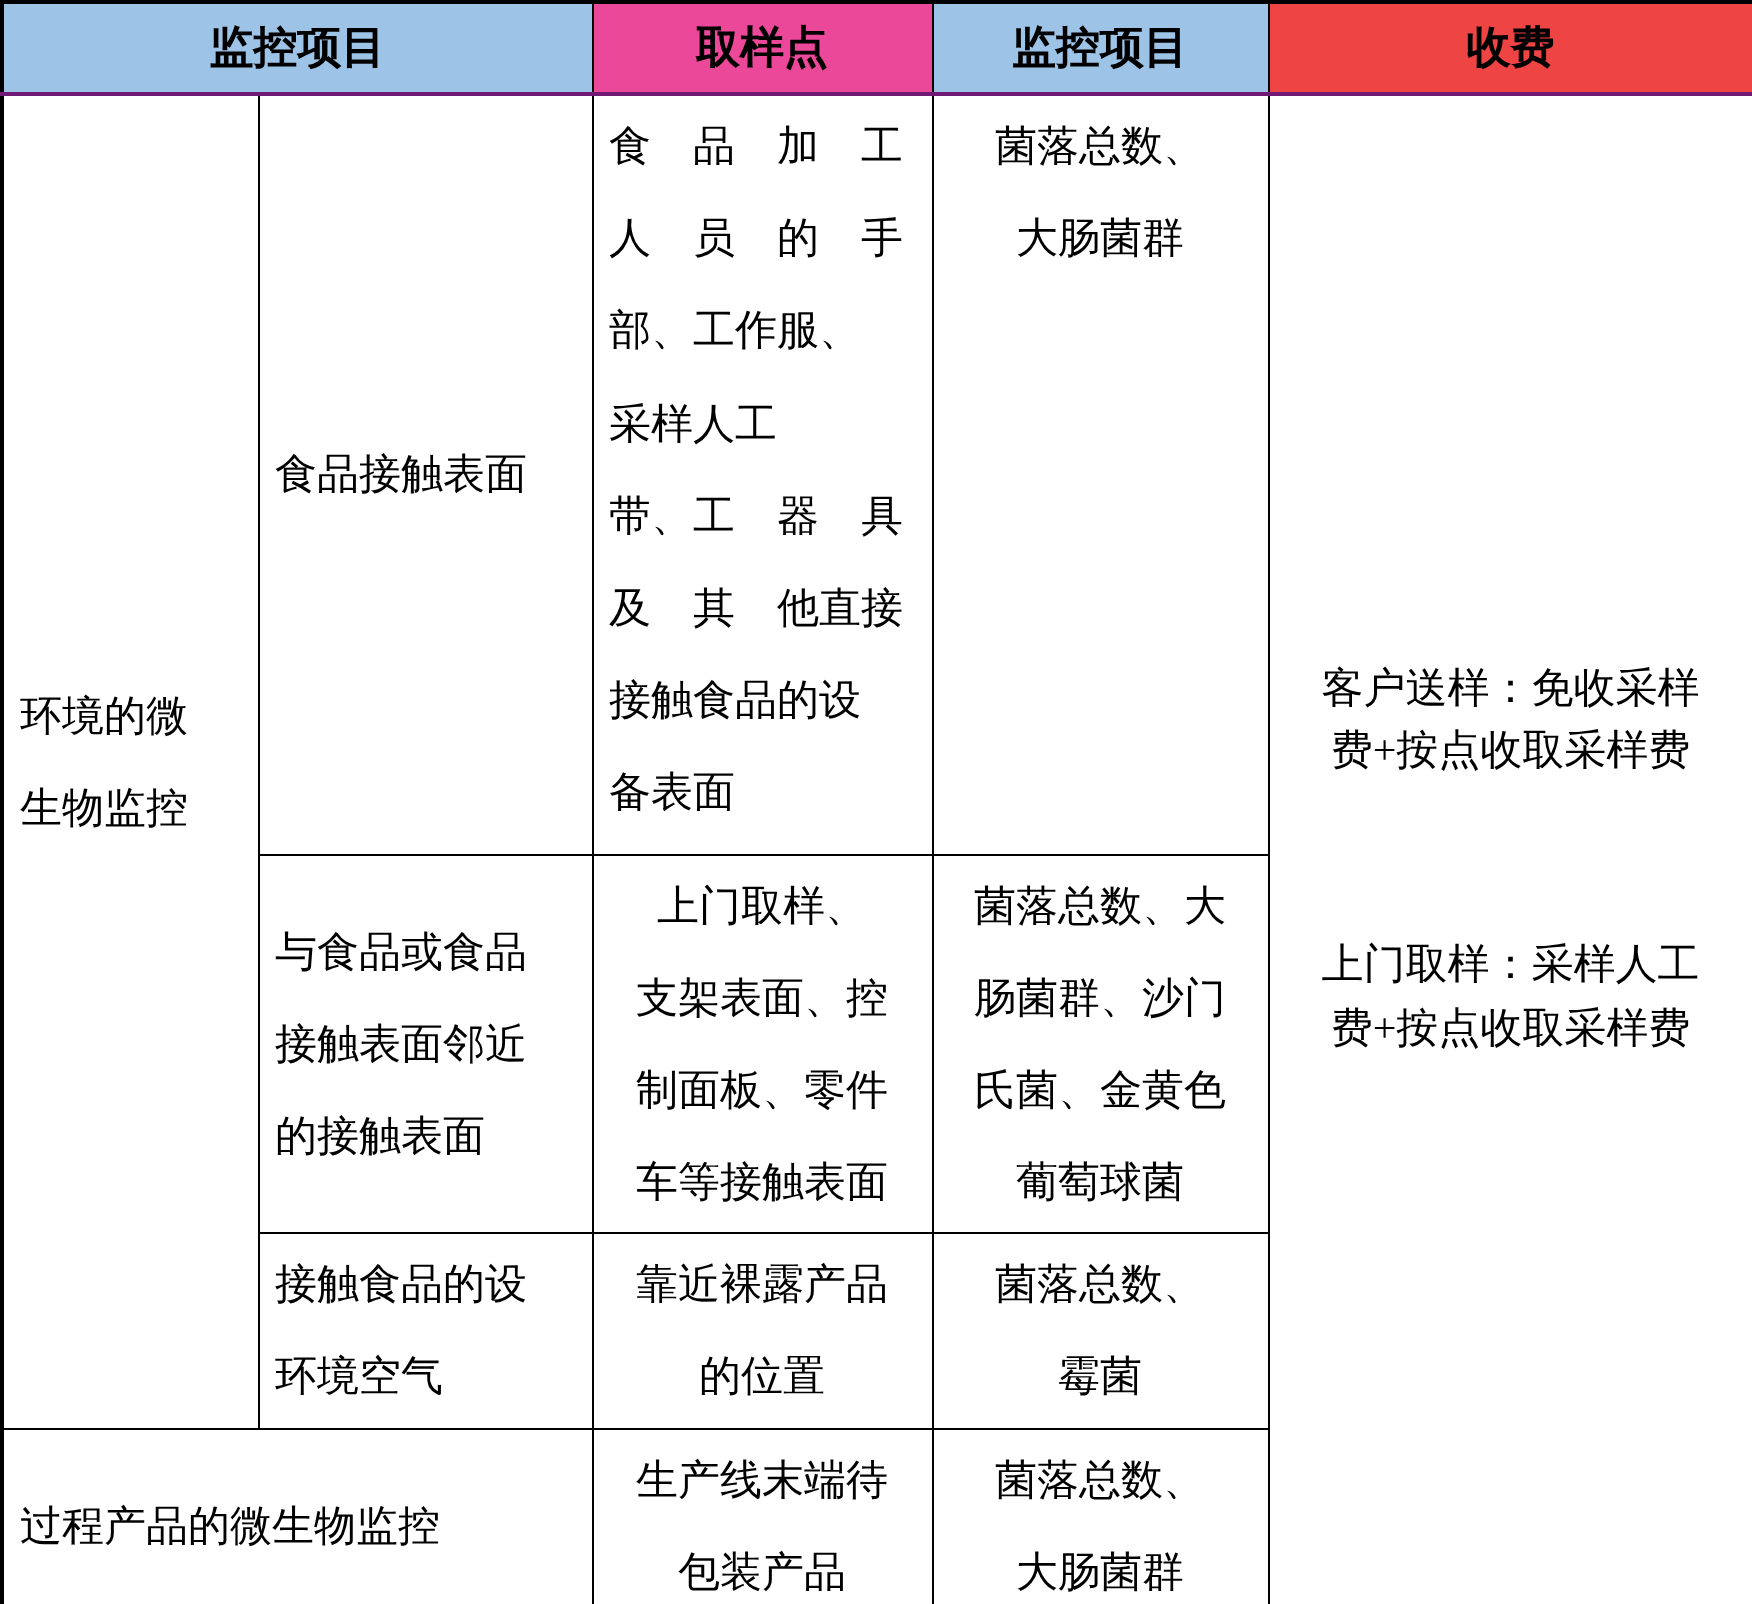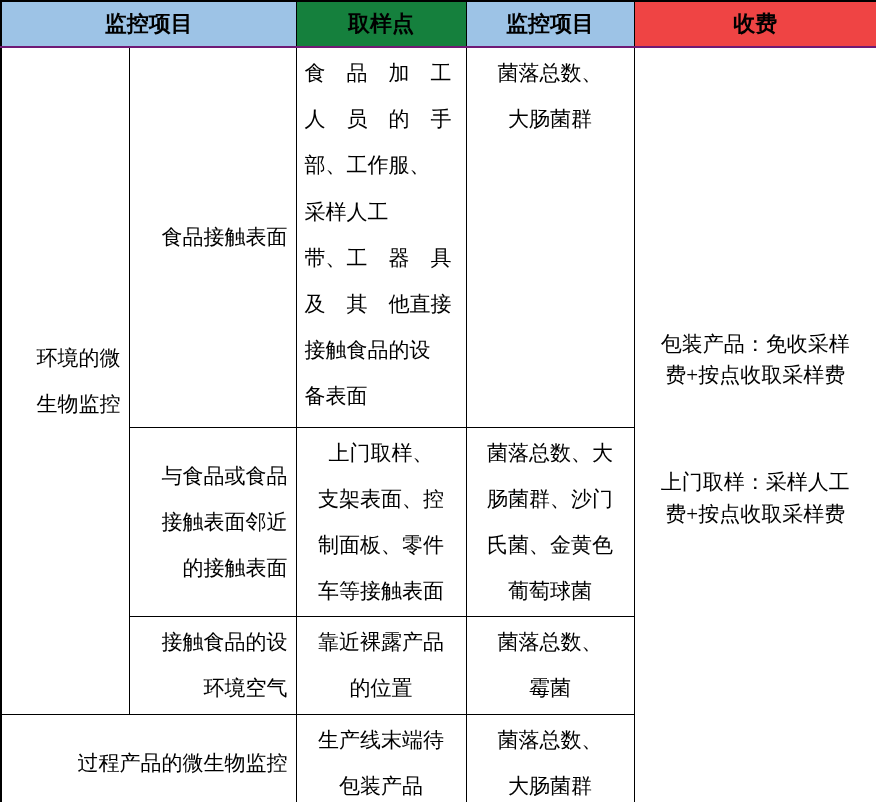--- a/index.html
+++ b/index.html
@@ -23,21 +23,21 @@
   th {
     font-size: 22px;
     font-weight: bold;
     text-align: center;
     vertical-align: middle;
     height: 46px;
     border-bottom: 2px solid #701a75;
   }
   td { line-height: 2.2; }
 
-  .cell-center { text-align: right; vertical-align: middle; }
+  .cell-center { text-align: left; vertical-align: middle; }
   .cell-left-top { text-align: center; vertical-align: top; }
   .cell-justify-top { text-align: justify; vertical-align: top; }
 
   .fee-cell {
     text-align: center;
     vertical-align: middle;
     line-height: 1.5;
   }
   .fee-cell .fee-para { margin: 0; }
   .fee-cell .fee-para + .fee-para { margin-top: 44px; }
@@ -49,42 +49,42 @@
   <colgroup>
     <col style="width:128px">
     <col style="width:167px">
     <col style="width:170px">
     <col style="width:168px">
     <col style="width:243px">
   </colgroup>
   <thead>
     <tr style="height:46px">
       <th colspan="2" style="background: rgb(157, 195, 230);">监控项目</th>
-      <th style="background: #15803d;">取样点</th>
+      <th style="background: #ec4899;">取样点</th>
       <th style="background: rgb(157, 195, 230);">监控项目</th>
       <th style="background: #ef4444;">收费</th>
     </tr>
   </thead>
   <tbody>
     <tr style="height:380px">
       <td rowspan="3" class="cell-center">环境的微
 生物监控</td>
       <td class="cell-center">食品接触表面</td>
       <td class="cell-justify-top">食　品　加　工
 人　员　的　手
 部、工作服、
 采样人工
 带、工　器　具
 及　其　他直接
 接触食品的设
 备表面</td>
       <td class="cell-left-top">菌落总数、
 大肠菌群</td>
       <td rowspan="4" class="fee-cell">
-        <p class="fee-para">包装产品：免收采样
+        <p class="fee-para">客户送样：免收采样
 费+按点收取采样费</p>
         <p class="fee-para">上门取样：采样人工
 费+按点收取采样费</p>
       </td>
     </tr>
     <tr style="height:181px">
       <td class="cell-center">与食品或食品
 接触表面邻近
 的接触表面</td>
       <td class="cell-left-top">上门取样、

